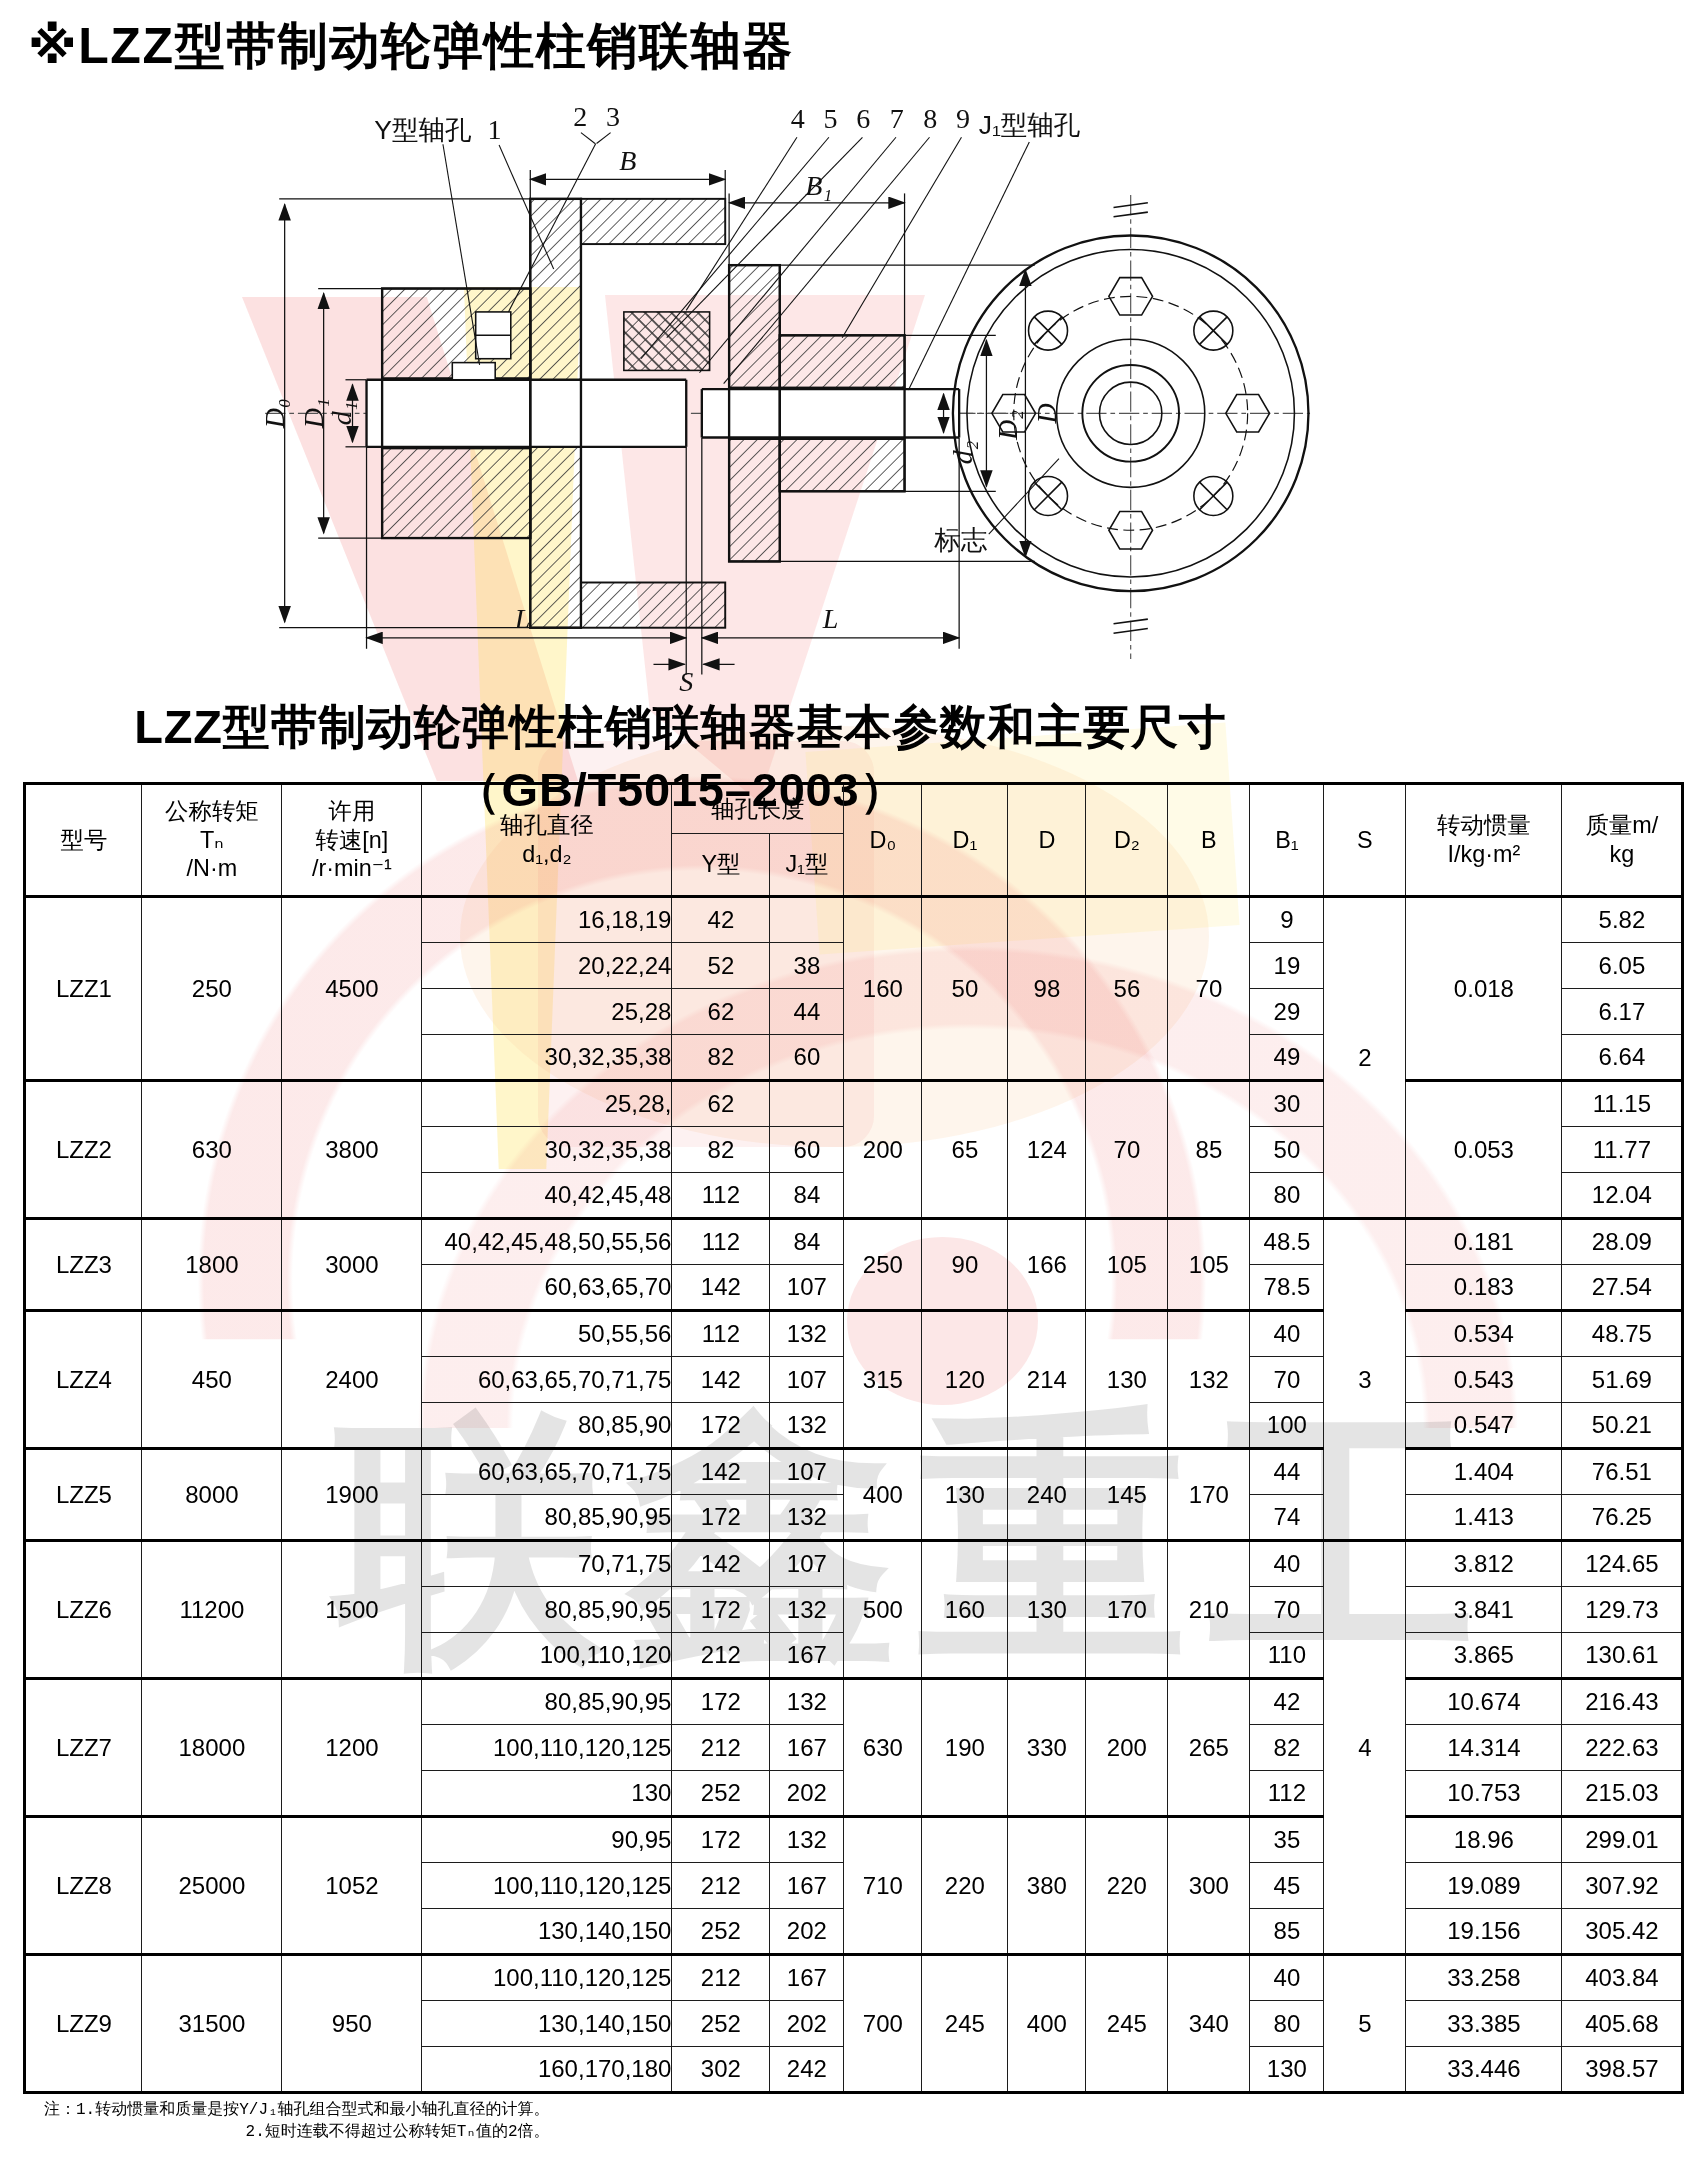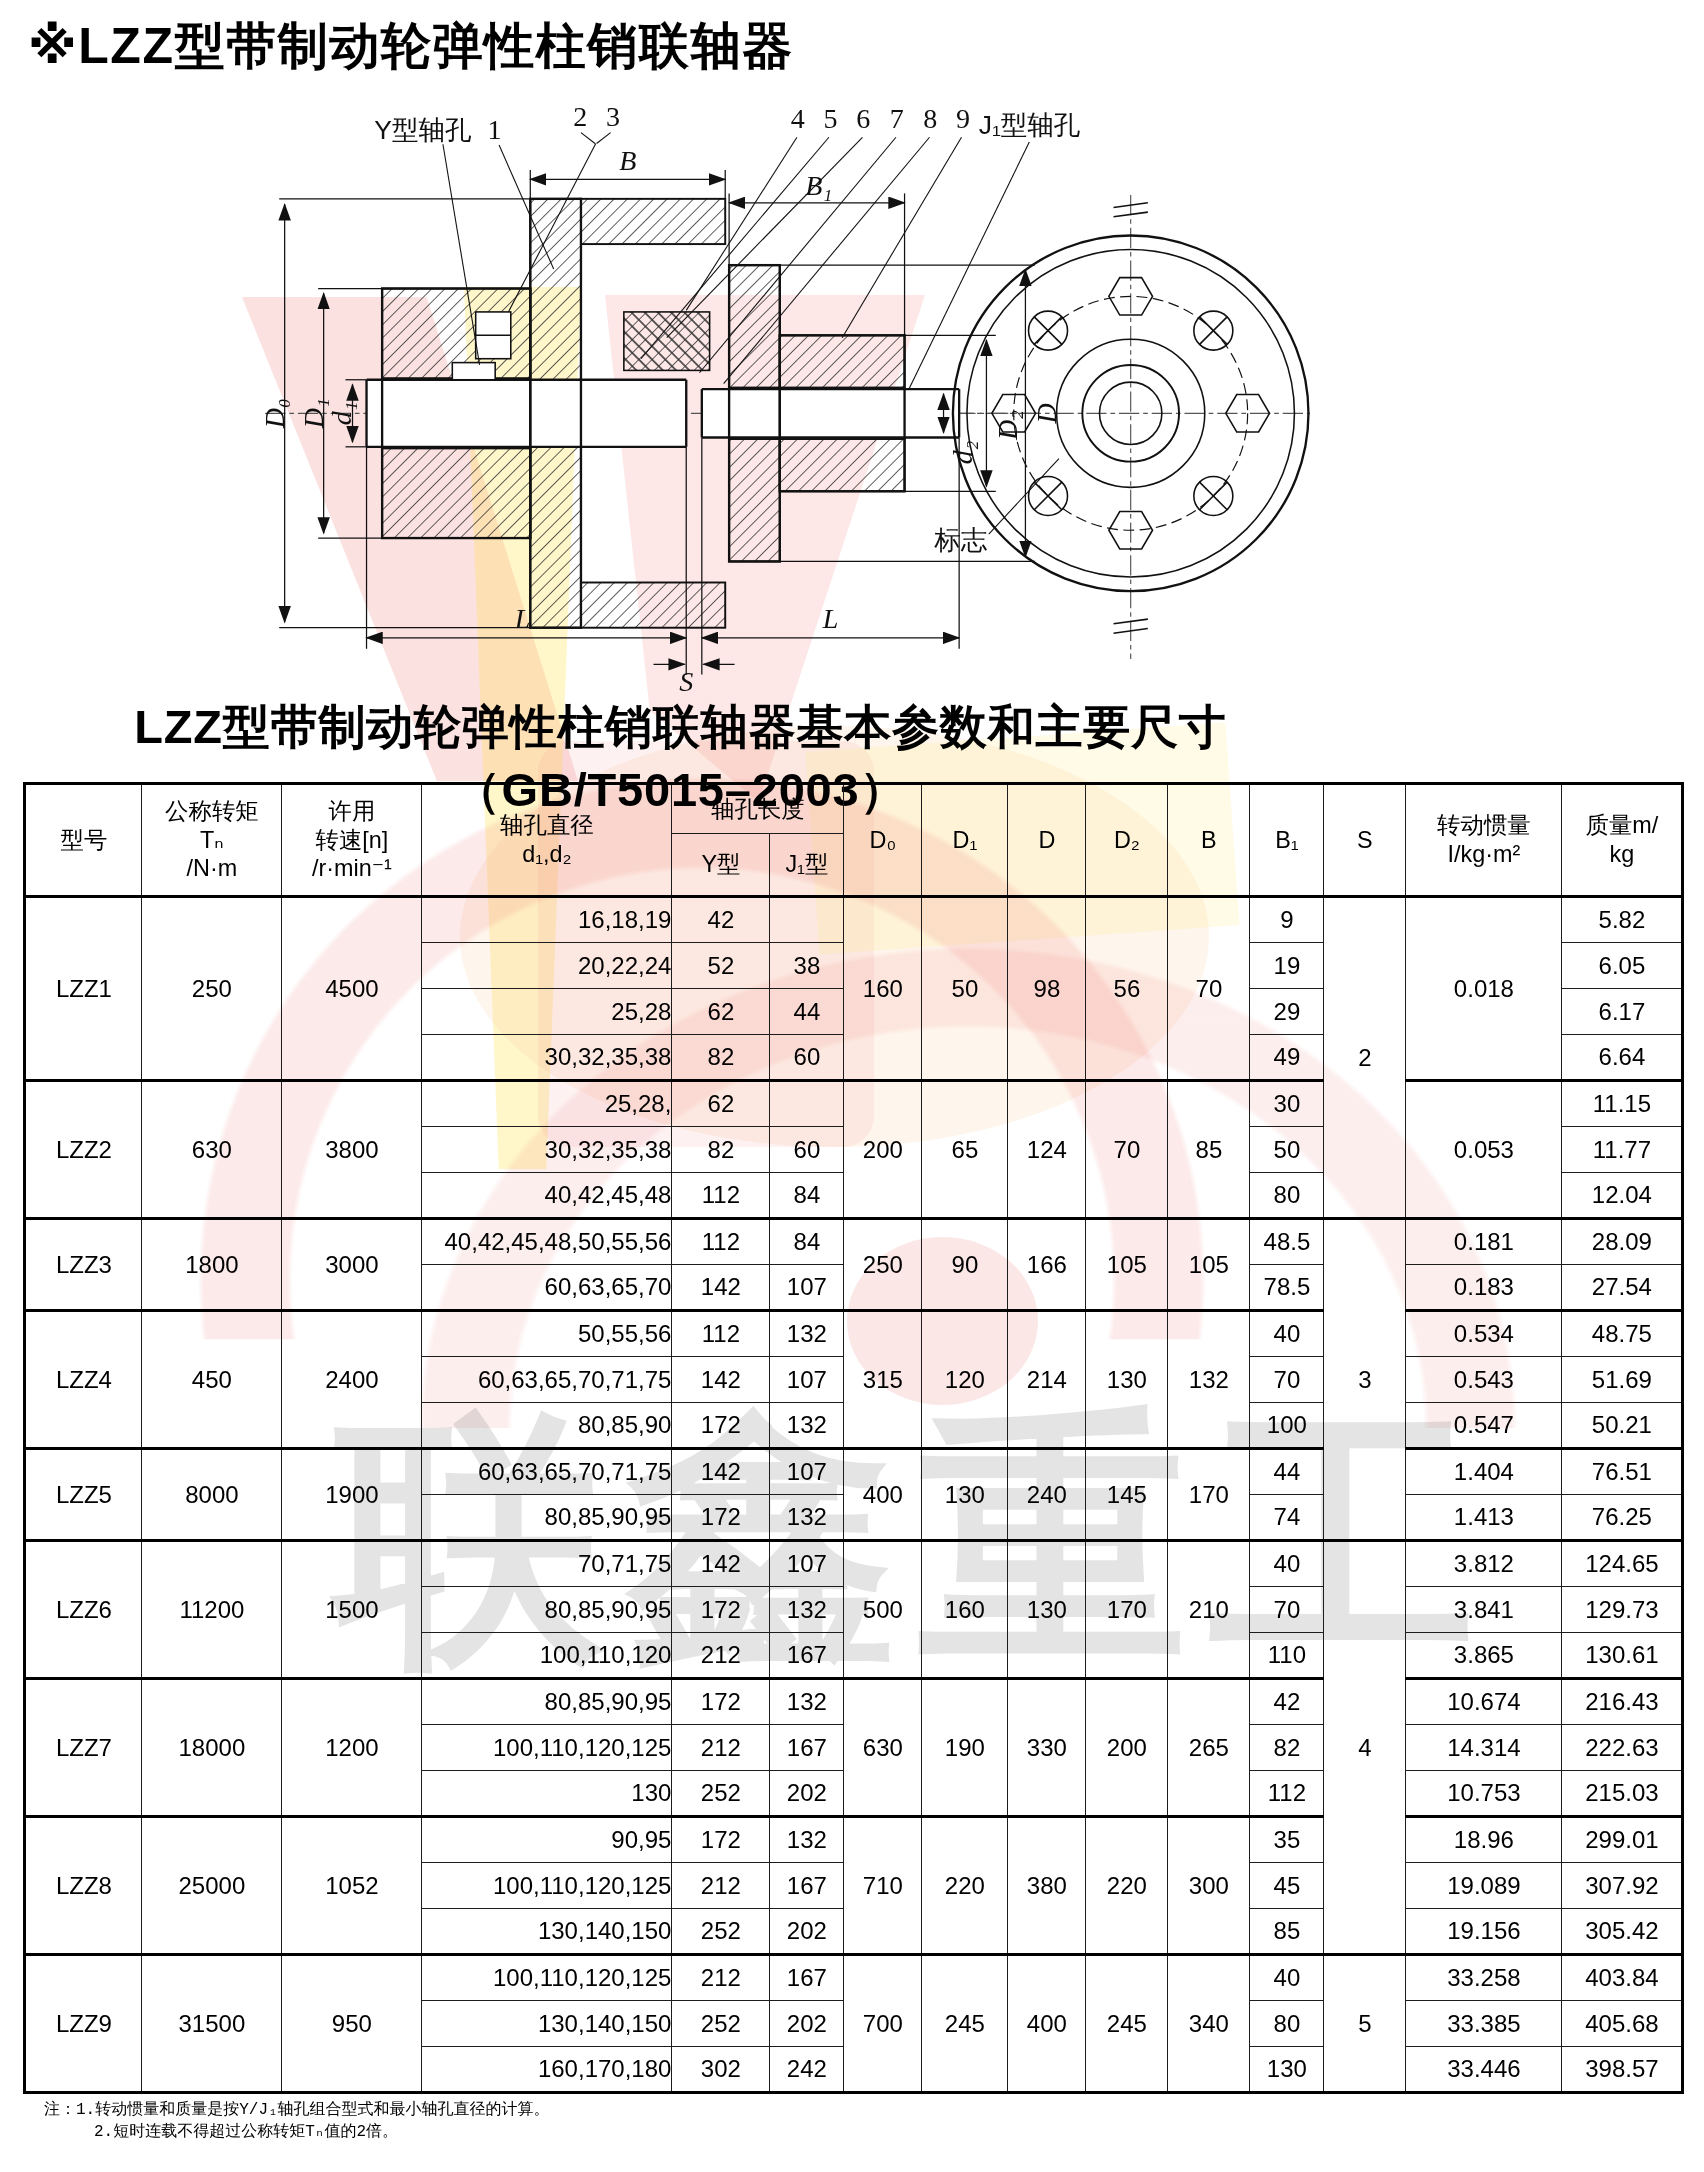--- a/index.html
+++ b/index.html
@@ -52,21 +52,21 @@
   .tbl thead th { white-space:pre-line; line-height:1.22; font-size:23.4px; }
   .tbl thead { border-bottom:3.9px solid #000; }
   .tbl thead tr.h1 th { height:48px; }
   .tbl thead tr.h2 th { height:61px; }
   .tbl tbody tr { height:46px; }
   .tbl tbody tr.gtop td { border-top:3.1px solid #000; }
   td.bores { text-align:right; padding-left:12.5px; }
 
   .notes { position:absolute; left:44px; top:2099px; z-index:1;
            font-size:16px; line-height:1.4;font-family:Liberation Mono, monospace; }
-  .notes .l2 { padding-left:50px; }
+  .notes .l2 { padding-left:50px;text-align:right; }
 
   
   .dimlbl { font-family:"Liberation Serif","DejaVu Serif",serif; font-style:italic; font-size:36px; fill:#111; }
   .cnlbl  { font-family:"Liberation Serif","DejaVu Serif",serif; font-size:36px; fill:#111; }
   .zhlbl  { font-family:"Liberation Sans","DejaVu Sans",sans-serif; font-size:34px; fill:#111; }
 </style>
 </head>
 <body>
 
 <div class="page">

